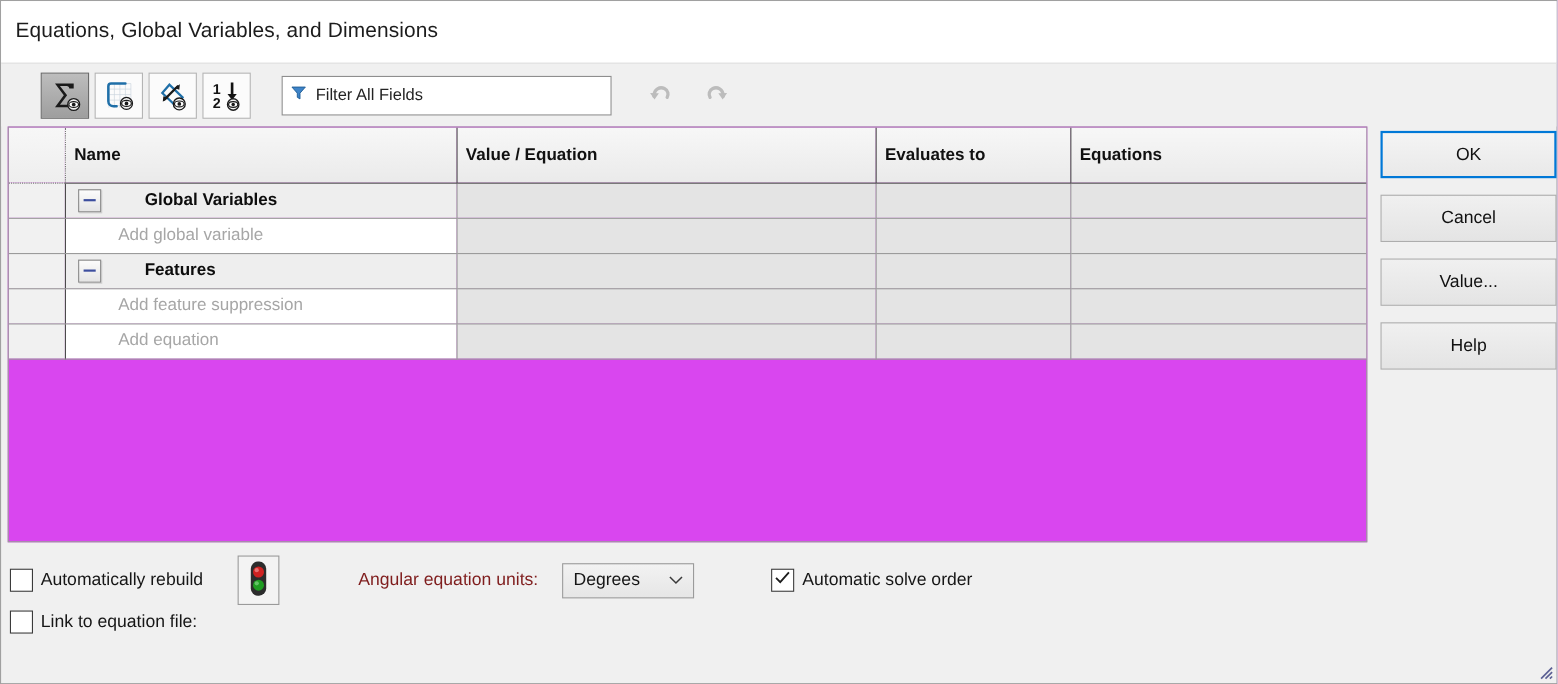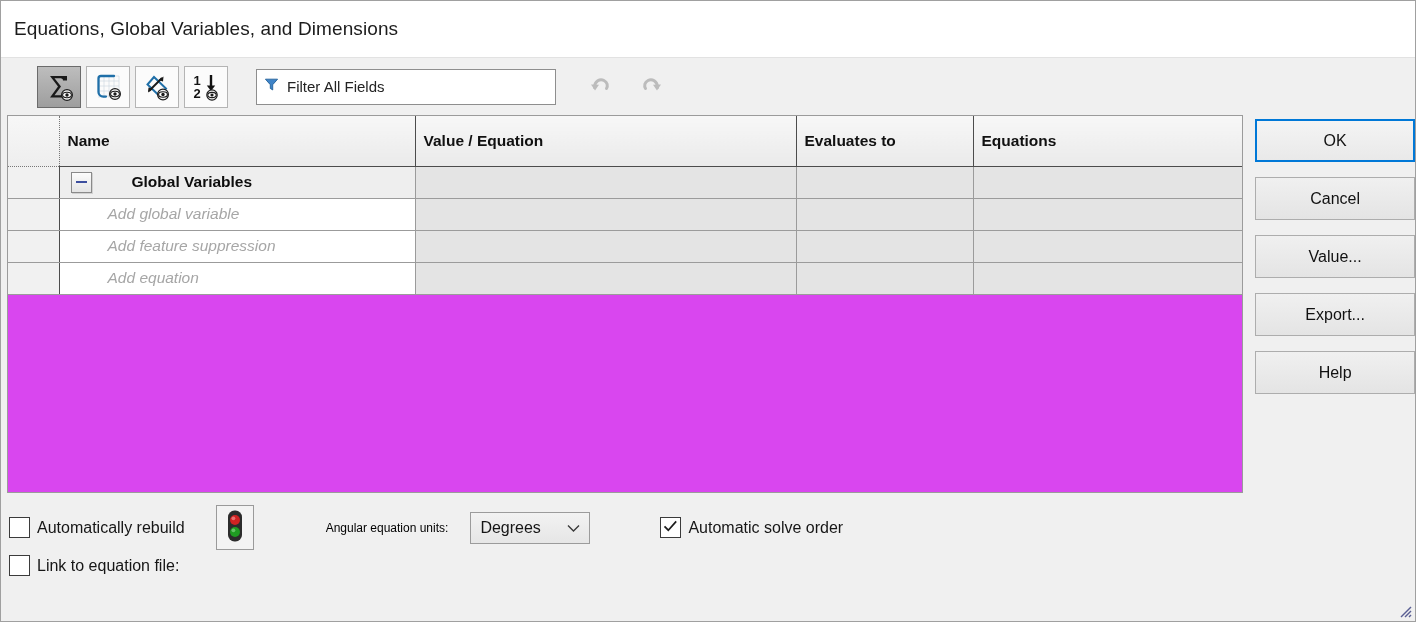--- a/index.html
+++ b/index.html
@@ -195,21 +195,20 @@
     font-weight: bold;
     color: #0d0d0d;
     white-space: nowrap;
   }
   .addrow td.namecell {
     background: #ffffff;
     padding-left: 48px;
   }
   .addlabel {
     font-size: 15.5px;
-    font-style: italic;
     color: #a6a6a6;
     white-space: nowrap;
   }
 
   
   .sidebtns {
     width: 160px;
     margin-left: 12px;
     display: flex;
     flex-direction: column;
@@ -283,22 +282,22 @@
     margin-left: 31px;
     border: 1px solid #9a9a9a;
     background: #f3f3f3;
     box-sizing: border-box;
     display: flex;
     align-items: center;
     justify-content: center;
     padding: 0;
   }
   .anglabel {
-    font-size: 12px;
-    color: #000000;
+    font-size: 16px;
+    color: #7f1d1d;
     margin-left: 72px;
     white-space: nowrap;
   }
   .combo {
     width: 120px;
     height: 32px;
     margin-left: 22px;
     border: 1px solid #9b9b9b;
     background: linear-gradient(#f2f2f2, #e6e6e6);
     box-sizing: border-box;
@@ -452,20 +451,34 @@
           <tr class="addrow">
             <td class="rowhdr"></td>
             <td class="namecell">
               <span class="addlabel">Add global variable</span>
             </td>
             <td class="shaded"></td>
             <td class="shaded"></td>
             <td class="shaded last"></td>
           </tr>
 
+          <tr class="grouprow">
+            <td class="rowhdr"></td>
+            <td class="namecell">
+              <div class="groupinner">
+                <span class="expbox">
+                    <span class="minus"></span>
+                  </span>
+                <span class="grouplabel">Features</span>
+              </div>
+            </td>
+            <td class="shaded"></td>
+            <td class="shaded"></td>
+            <td class="shaded last"></td>
+          </tr>
           <tr class="addrow">
             <td class="rowhdr"></td>
             <td class="namecell">
               <span class="addlabel">Add feature suppression</span>
             </td>
             <td class="shaded"></td>
             <td class="shaded"></td>
             <td class="shaded last"></td>
           </tr>
 
@@ -479,21 +492,20 @@
             <td class="shaded last"></td>
           </tr>
         </tbody>
       </table>
     </div>
 
     <div class="sidebtns">
       <button class="dlgbtn primary">OK</button>
       <button class="dlgbtn">Cancel</button>
       <button class="dlgbtn">Value...</button>
-      <button class="dlgbtn">Export...</button>
       <button class="dlgbtn">Help</button>
     </div>
   </div>
 
   <div class="footer">
 
     <div class="frow1">
       <label class="chk">
         <span class="chkbox"></span>
         <span class="chklabel">Automatically rebuild</span>

